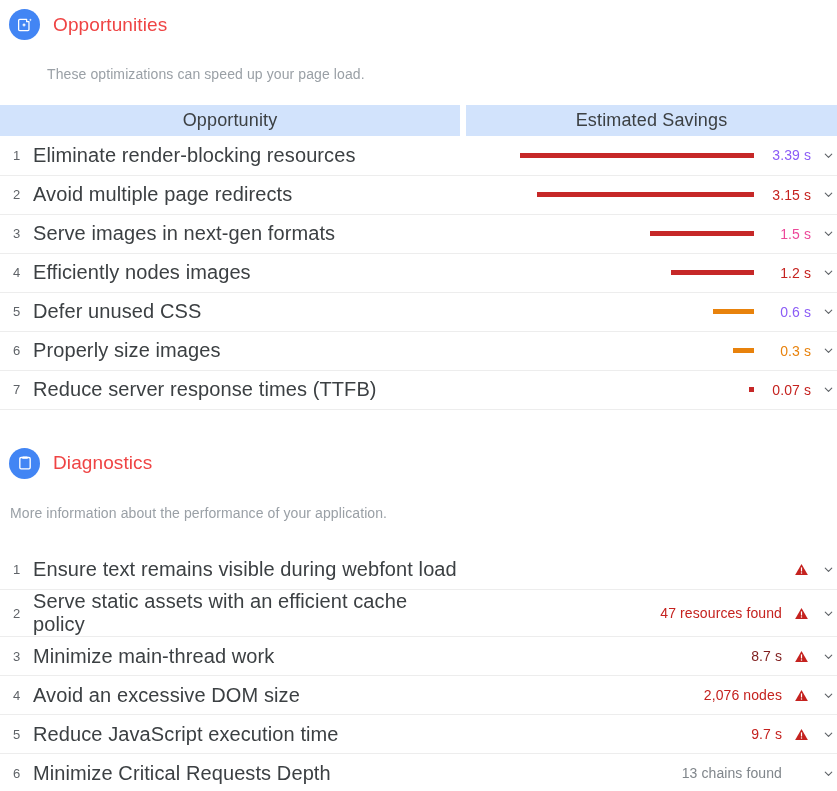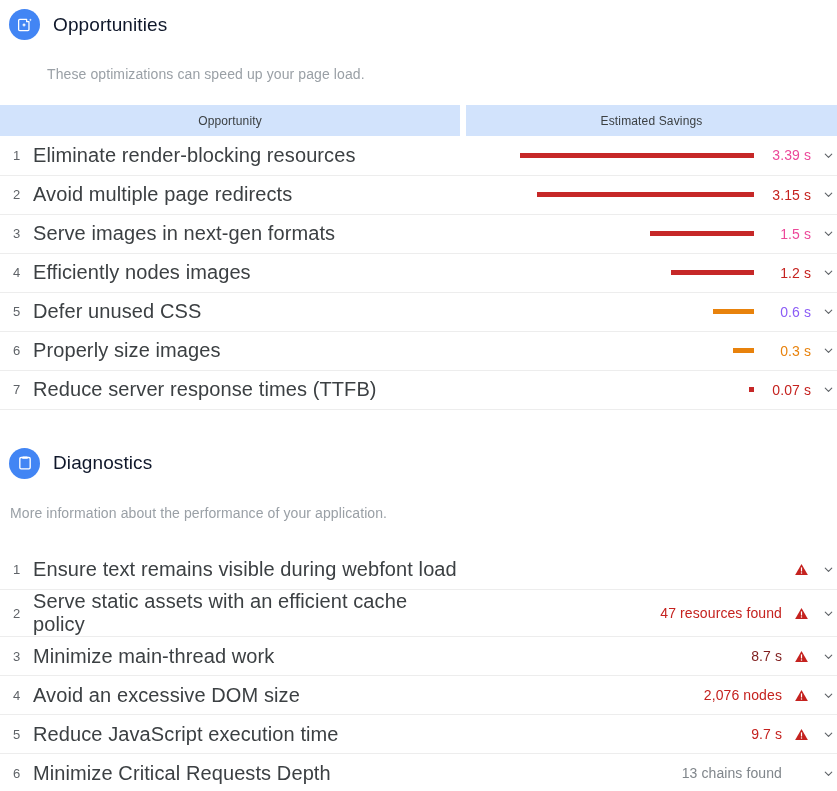--- a/index.html
+++ b/index.html
@@ -31,41 +31,41 @@
     border-radius: 50%;
     background: #4285f4;
     display: flex;
     align-items: center;
     justify-content: center;
     flex: 0 0 auto;
   }
   .sec-icon svg { display: block; }
   .sec-title {
     font-size: 19px;
-    color: #0f172a;
+    color: #ef4444;
     font-weight: 400;
     letter-spacing: .1px;
   }
   .sec-desc {
     font-size: 14px;
     color: #9aa0a6;
     padding-left: 10px;
     letter-spacing: .1px;
   }
 
   
   .tbl { width: 100%; border-collapse: collapse; table-layout: fixed; }
   .tbl col.c-num  { width: 33px; }
   .tbl col.c-name { width: 430px; }
   .tbl col.c-val  { width: 374px; }
 
   .thead-cell {
     background: #d2e3fc;
     height: 31px;
-    font-size: 12px;
+    font-size: 18px;
     color: #3c4043;
     text-align: center;
     font-weight: 400;
     vertical-align: middle;
     padding: 0;
     letter-spacing: .15px;
   }
   .thead-left  { border-right: 6px solid #ffffff; }
 
   .row td {
@@ -167,21 +167,21 @@
       </thead>
       <tbody id="opportunities-body">
           <tr class="row">
             <td class="c-index">1</td>
             <td class="c-label">Eliminate render-blocking resources</td>
             <td class="c-meta">
               <div class="meta-wrap">
                 <span class="bar-track">
                   <span class="bar" style="width:234px;background:#c62828"></span>
                 </span>
-                <span class="val op" style="color:#ec4899">3.39 s</span>
+                <span class="val op" style="color:#8b5cf6">3.39 s</span>
                 <span class="chev">
                   <svg width="13" height="13" viewBox="0 0 24 24" aria-hidden="true">
                     <path d="M6 9.5l6 6 6-6" fill="none" stroke="#5f6368" stroke-width="2.1" stroke-linecap="round" stroke-linejoin="round"></path>
                   </svg>
                 </span>
               </div>
             </td>
           </tr>
           <tr class="row">
             <td class="c-index">2</td>

